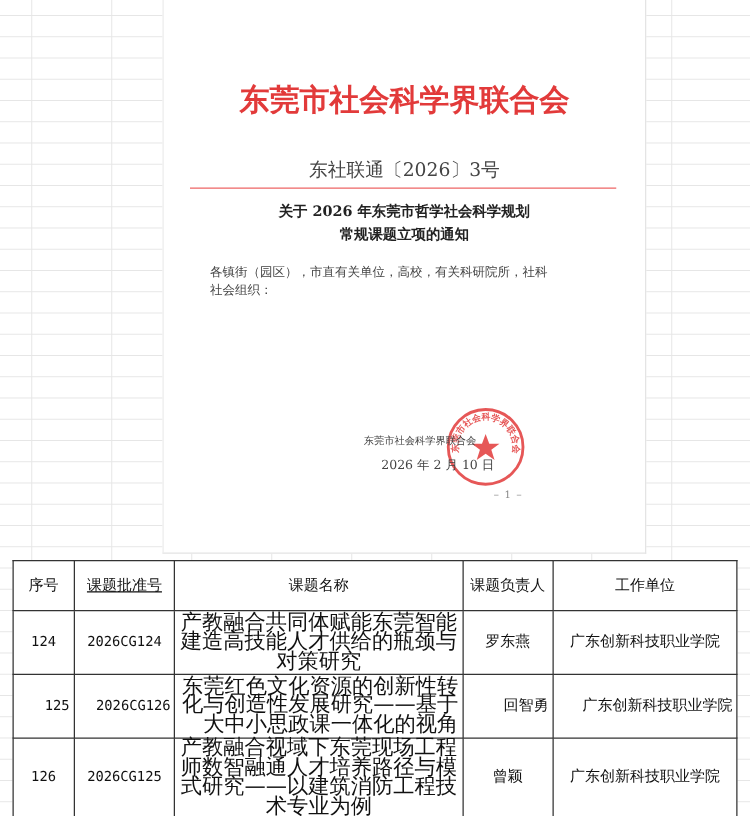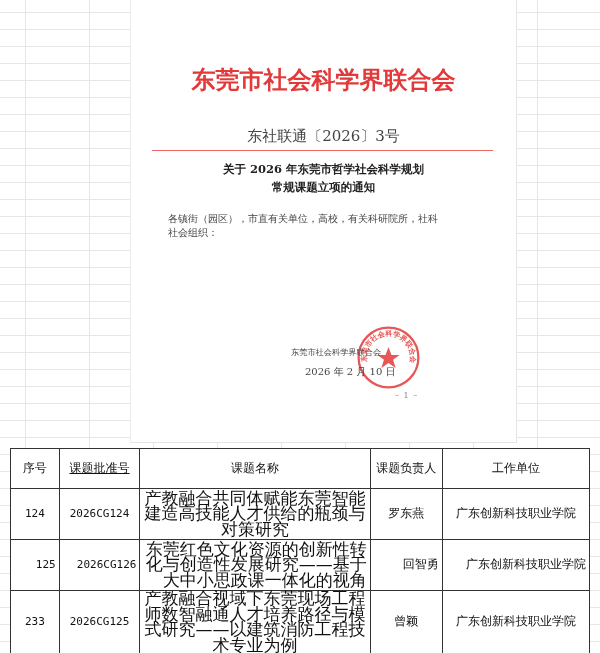--- a/index.html
+++ b/index.html
@@ -112,20 +112,20 @@
     <td>广东创新科技职业学院</td>
   </tr>
   <tr class="r2">
     <td class="mono">125</td>
     <td class="mono">2026CG126</td>
     <td class="title-cell">东莞红色文化资源的创新性转化与创造性发展研究——基于大中小思政课一体化的视角</td>
     <td>回智勇</td>
     <td>广东创新科技职业学院</td>
   </tr>
   <tr class="r3">
-    <td class="mono">233</td>
+    <td class="mono">126</td>
     <td class="mono">2026CG125</td>
     <td class="title-cell">产教融合视域下东莞现场工程师数智融通人才培养路径与模式研究——以建筑消防工程技术专业为例</td>
     <td>曾颖</td>
     <td>广东创新科技职业学院</td>
   </tr>
 </tbody>
   </table>
 
 </body></html>

